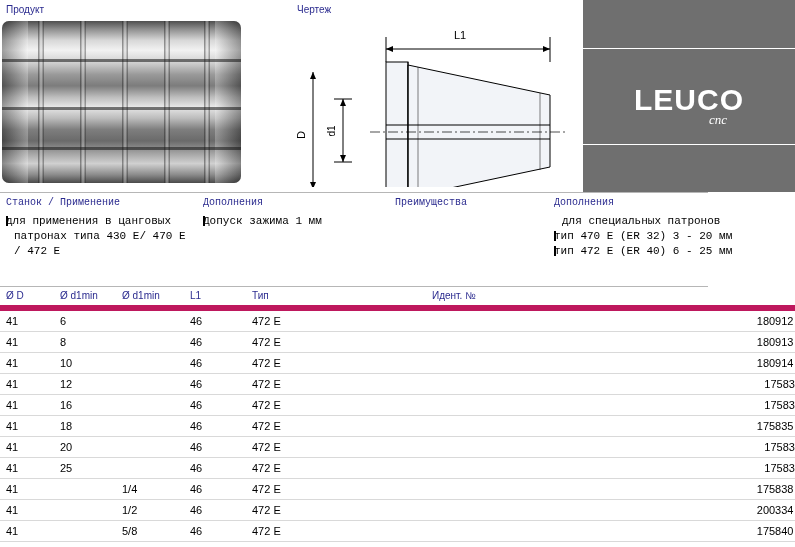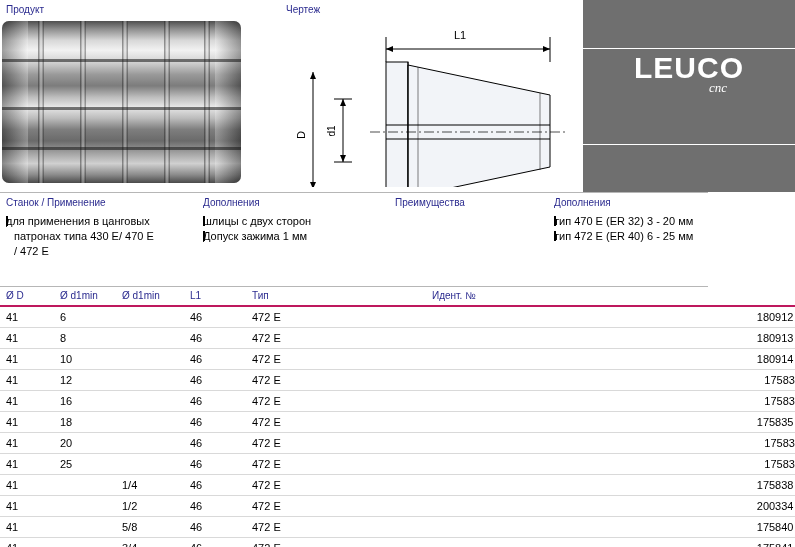--- a/index.html
+++ b/index.html
@@ -28,21 +28,21 @@
     height: 192px;
     border-bottom: 1px solid #b6b6b6;
   }
   .top-label {
     position: absolute;
     top: 4px;
     font-size: 10px;
     color: #2b2b8f;
   }
   .label-product { left: 6px; }
-  .label-drawing { left: 286px; }
+  .label-drawing { left: 297px; }
 
   
   .photo-panel {
     position: absolute;
     left: 0px;
     top: 17px;
     width: 243px;
     height: 170px;
     overflow: hidden;
   }
@@ -127,40 +127,42 @@
     height: 48px;
     text-align: center;
   }
   .logo-text {
     font-family: "Liberation Sans", sans-serif;
     font-weight: bold;
     font-size: 30px;
     letter-spacing: 1px;
     color: #ffffff;
     line-height: 32px;
+    margin-top: 32px;
   }
   .logo-sub {
     font-family: "Liberation Serif", serif;
     font-style: italic;
     font-size: 13px;
     color: #ffffff;
     margin-top: -4px;
     padding-left: 58px;
   }
 
   
   .info {
     position: relative;
     height: 93px;
     border-bottom: 1px solid #b6b6b6;
   }
   .info-col {
     position: absolute;
     top: 0;
     height: 93px;
+    font-family: Liberation Mono, monospace;
   }
   .col-1 { left: 6px;   width: 195px; }
   .col-2 { left: 203px; width: 190px; }
   .col-3 { left: 395px; width: 190px; }
   .col-4 { left: 554px; width: 202px; }
   .info-head {
     font-size: 10px;
     color: #2b2b8f;
     margin: 4px 0 6px 0;
   }
@@ -193,21 +195,21 @@
     width: 795px;
     border-collapse: collapse;
     table-layout: fixed;
   }
   table.spec th {
     font-size: 10px;
     font-weight: normal;
     color: #2b2b8f;
     text-align: left;
     padding: 3px 0 4px 0;
-    border-bottom: 2px solid #be185d;
+    border-bottom: 6px solid #be185d;
   }
   table.spec td {
     font-size: 11px;
     color: #000;
     padding: 2px 0 2px 0;
     border-bottom: 1px solid #d9d9d9;
     height: 16px;
   }
   .c-d    { width: 54px;  padding-left: 6px !important; }
   .c-d1a  { width: 62px;  }
@@ -295,30 +297,30 @@
 
     <div class="info-col col-1">
       <div class="info-head">Станок / Применение</div>
       <div class="bullet-line b">для применения в цанговых</div>
       <div class="bullet-line cont">патронах типа 430 E/ 470 E</div>
       <div class="bullet-line cont">/ 472 E</div>
     </div>
 
     <div class="info-col col-2">
       <div class="info-head">Дополнения</div>
-      <div class="bullet-line b">шлицы с двух сторон</div>
       <div class="bullet-line b">Допуск зажима 1 мм</div>
     </div>
 
     <div class="info-col col-3">
       <div class="info-head">Преимущества</div>
     </div>
 
     <div class="info-col col-4">
       <div class="info-head">Дополнения</div>
+      <div class="bullet-line cont">для специальных патронов</div>
       <div class="bullet-line b">тип 470 E (ER 32) 3 - 20 мм</div>
       <div class="bullet-line b">тип 472 E (ER 40) 6 - 25 мм</div>
     </div>
   </div>
 
   <div class="table-wrap">
     <table class="spec">
       <thead>
         <tr>
           <th class="c-d">Ø D</th>

